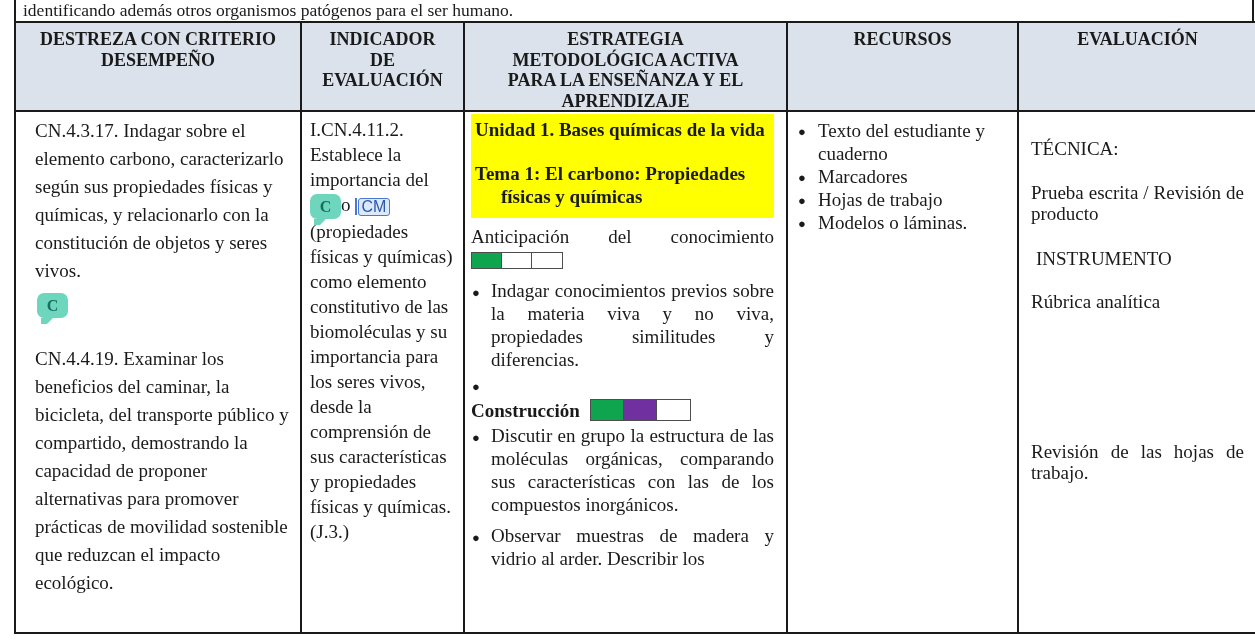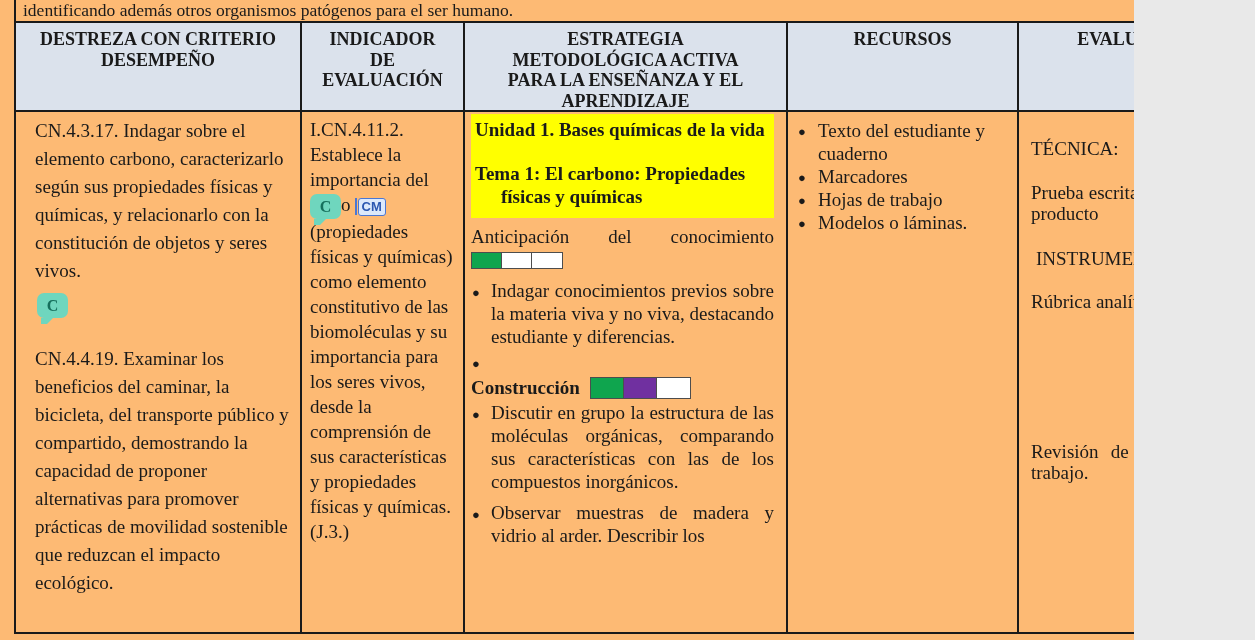--- a/index.html
+++ b/index.html
@@ -1,18 +1,18 @@
 <!DOCTYPE html>
 <html><head>
 <meta charset="utf-8">
 <style>
   * { margin:0; padding:0; box-sizing:border-box; }
   html,body { background:#e9e9e9; }
   .page {
-    position:relative; width:1134px; height:640px; background:#fdba74;
+    position:relative; width:1255px; height:640px; background:#ffffff;
     font-family:"Liberation Serif", serif; color:#1a1a1a; overflow:hidden;
   }
   
   .cut-row {
     position:absolute; left:14px; top:0; width:1240px; height:21px;
     border-left:2px solid #1a1a1a; border-right:2px solid #1a1a1a;
     overflow:hidden;
   }
   .cut-row .t { font-size:17.5px; line-height:20px; padding-left:7px; }
 
@@ -65,21 +65,21 @@
   .pbar { display:inline-flex; border:1.5px solid #4d4d4d; background:#fff; }
   .pbar span { display:block; border-right:1.5px solid #4d4d4d; }
   .pbar span:last-child { border-right:none; }
   .bar1 { margin-top:4px; }
   .bar1 span { width:30px; height:15px; }
   .bar2 { margin-left:10px; }
   .bar2 span { width:33px; height:20px; }
   .bullet { position:relative; padding-left:20px; text-align:justify; margin-top:6px; }
   .bullet::before { content:"●"; position:absolute; left:1px; top:2px; font-size:13px; }
   .bullet.empty { min-height:23px; margin-top:2px; }
-  .constr { display:flex; align-items:flex-end; margin-top:3px; }
+  .constr { display:flex; align-items:flex-start; margin-top:3px; }
   .constr .lbl { font-weight:bold; }
   .b2 { margin-top:2px; }
   .b3 { margin-top:8px; }
 
   
   .c-bubble {
     display:inline-block; position:relative; width:31px; height:25px;
     background:#6fd6be; border-radius:7px; text-align:center;
     font-weight:bold; font-size:16px; line-height:25px; color:#156f5c;
     vertical-align:middle;
@@ -89,21 +89,21 @@
     border:6px solid transparent; border-top-color:#6fd6be; border-left-color:#6fd6be;
     border-bottom-width:0;
   }
   .c1 .c-bubble { margin-top:8px; margin-left:2px; }
 
   
   .cm-flag { display:inline-flex; align-items:center; vertical-align:middle; margin-left:3px; }
   .cm-caret { width:2px; height:17px; background:#4a77d4; margin-right:1px; }
   .cm-badge {
     border:1.5px solid #4a77d4; background:#dce9fb; color:#2b57b0;
-    font-family:"Liberation Sans", sans-serif; font-weight:bold; font-size:13px;
+    font-family:"Liberation Sans", sans-serif; font-weight:normal; font-size:16px;
     line-height:15px; height:18px; padding:0 3px; border-radius:3px;
   }
   .icon-line { white-space:nowrap; }
   .frag { letter-spacing:1px; }
 </style>
 </head>
 <body>
 
 <div class="page">
 
@@ -146,21 +146,21 @@
       <div class="hl">
         <div class="hang">Unidad 1. Bases químicas de la vida</div>
         <div class="hang tema">Tema 1: El carbono: Propiedades físicas y químicas</div>
       </div>
       <div class="phase1">Anticipación del conocimiento</div>
       <div class="pbar bar1">
         <span style="background: rgb(15, 165, 78);"></span>
         <span style="background: rgb(255, 255, 255);"></span>
         <span style="background: rgb(255, 255, 255);"></span>
       </div>
-      <div class="bullet">Indagar conocimientos previos sobre la materia viva y no viva, destacando estudiante y diferencias.</div>
+      <div class="bullet">Indagar conocimientos previos sobre la materia viva y no viva, propiedades similitudes y diferencias.</div>
       <div class="bullet empty"></div>
       <div class="constr">
         <span class="lbl">Construcción</span>
         <span class="pbar bar2">
           <span style="background: rgb(15, 165, 78);"></span>
           <span style="background: rgb(112, 48, 160);"></span>
           <span style="background: rgb(255, 255, 255);"></span>
         </span>
       </div>
       <div class="bullet b2">Discutir en grupo la estructura de las moléculas orgánicas, comparando sus características con las de los compuestos inorgánicos.</div>

